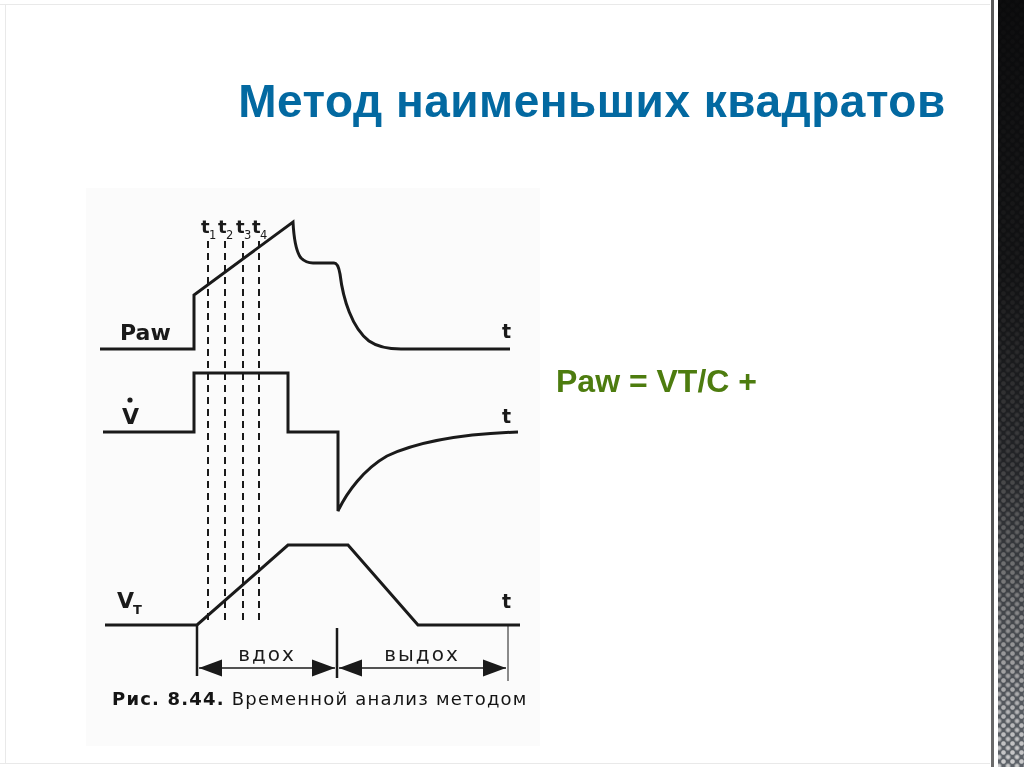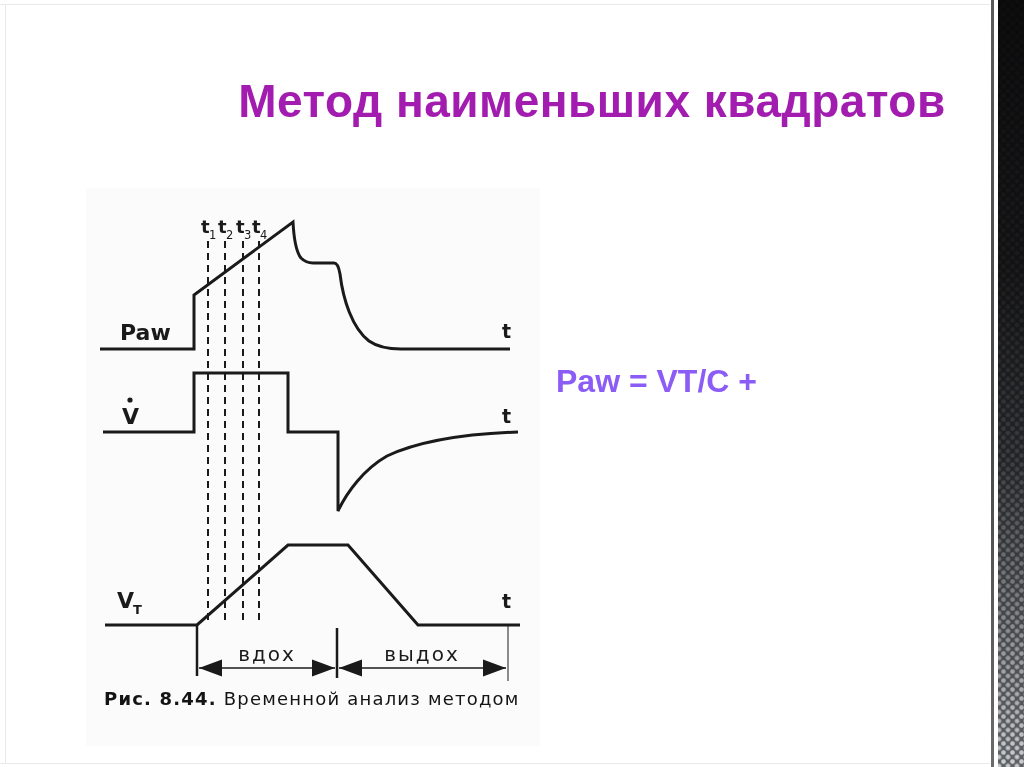--- a/index.html
+++ b/index.html
@@ -8,39 +8,39 @@
     overflow:hidden; font-family:"Liberation Sans", sans-serif;
   }
   .hairline{ position:absolute; background:#e9e9e9; }
   .hl-top{ left:0; top:4px; height:1px; right:34px; }
   .hl-left{ left:5px; top:4px; bottom:4px; width:1px; }
   .hl-bottom{ left:0; bottom:3px; height:1px; right:34px; }
 
   .slide-title{
     position:absolute; left:200px; right:40px; top:76px;
     text-align:center; font-size:46px; line-height:50px; font-weight:700;
-    color:#a21caf; letter-spacing:0.5px; white-space:nowrap;
+    color:#0369a1; letter-spacing:0.5px; white-space:nowrap;
   }
 
   .figure-bg{
     position:absolute; left:86px; top:188px; width:454px; height:558px;
     background:#fbfbfb;
   }
   .figure-svg{ position:absolute; left:85px; top:185px; }
 
   .fig-caption{
     position:absolute; left:104px; top:686px; width:445px;
     font-family:"DejaVu Sans", sans-serif; font-size:18px; line-height:25px;
     color:#141414; letter-spacing:1.2px;
   }
-  .fig-caption .bold{ font-weight:700; }
+  .fig-caption .bold{ font-weight:700;margin-left:8px; }
 
   .equation{
     position:absolute; left:556px; top:351px;
-    font-size:32px; line-height:60px; font-weight:700; color:#8b5cf6;
+    font-size:32px; line-height:60px; font-weight:700; color:#4d7c0f;
     white-space:nowrap;
   }
 
   .edge-line{
     position:absolute; left:991px; top:0; bottom:0; width:3px;
     background:linear-gradient(to bottom,#5a5a5a,#474747 55%,#6b6b6b);
   }
   .texture-strip{
     position:absolute; right:0; top:0; bottom:0; width:26px;
     background-color:#aab0b6;

